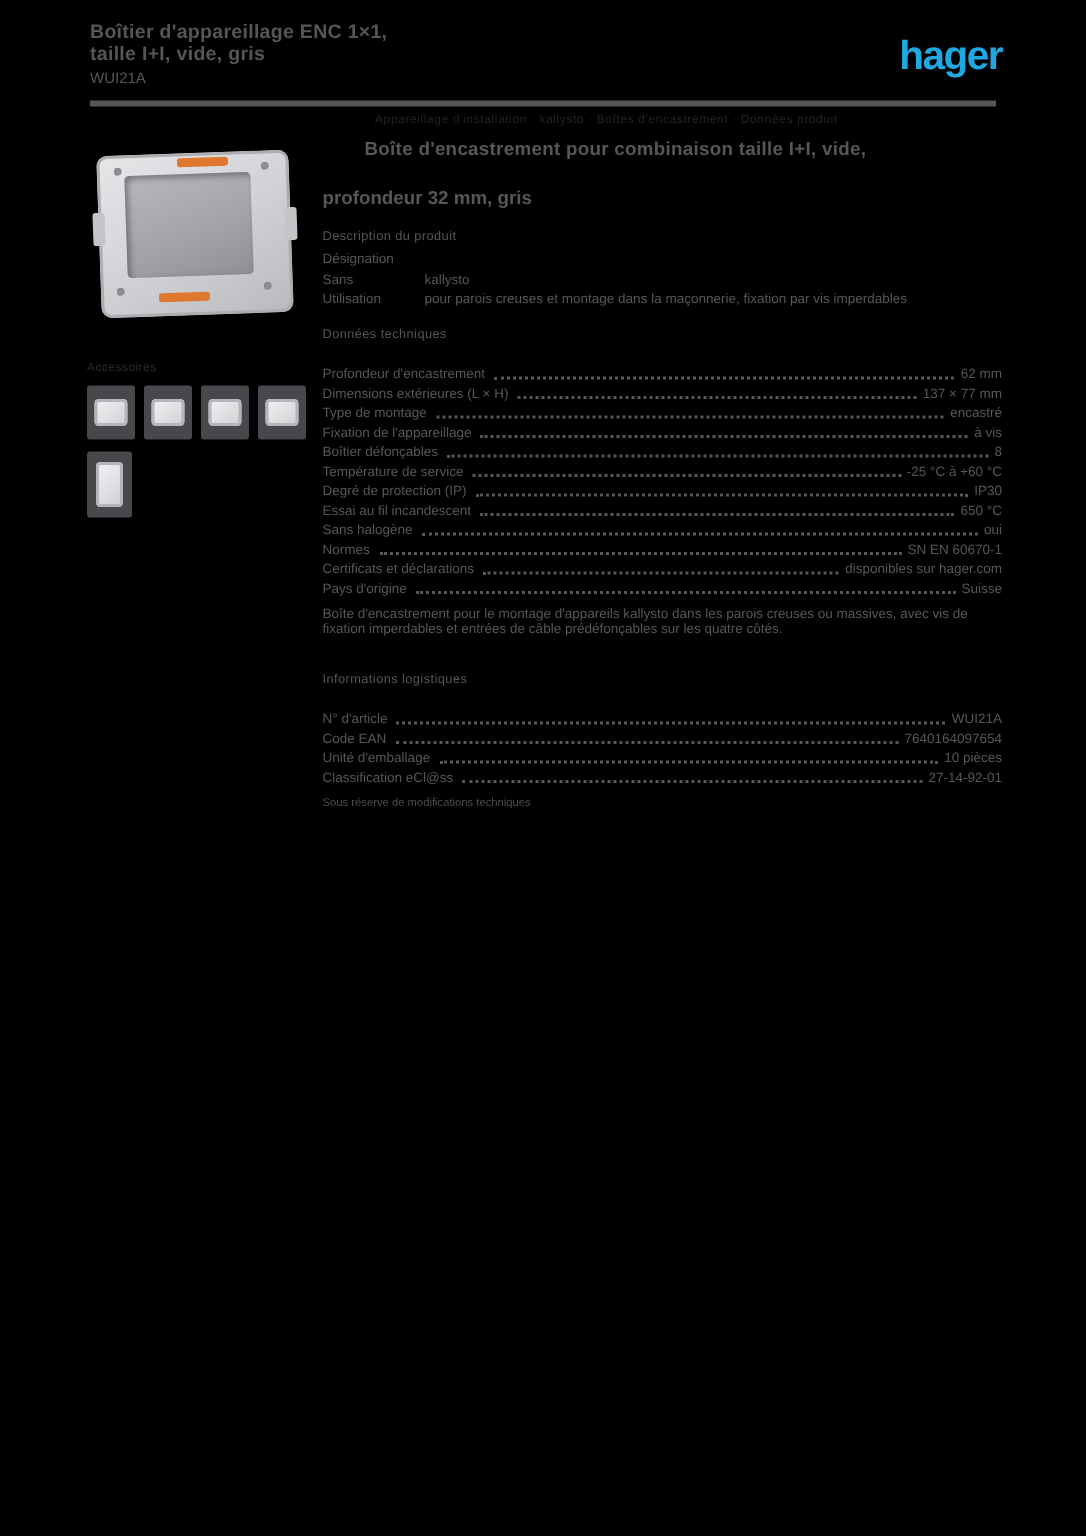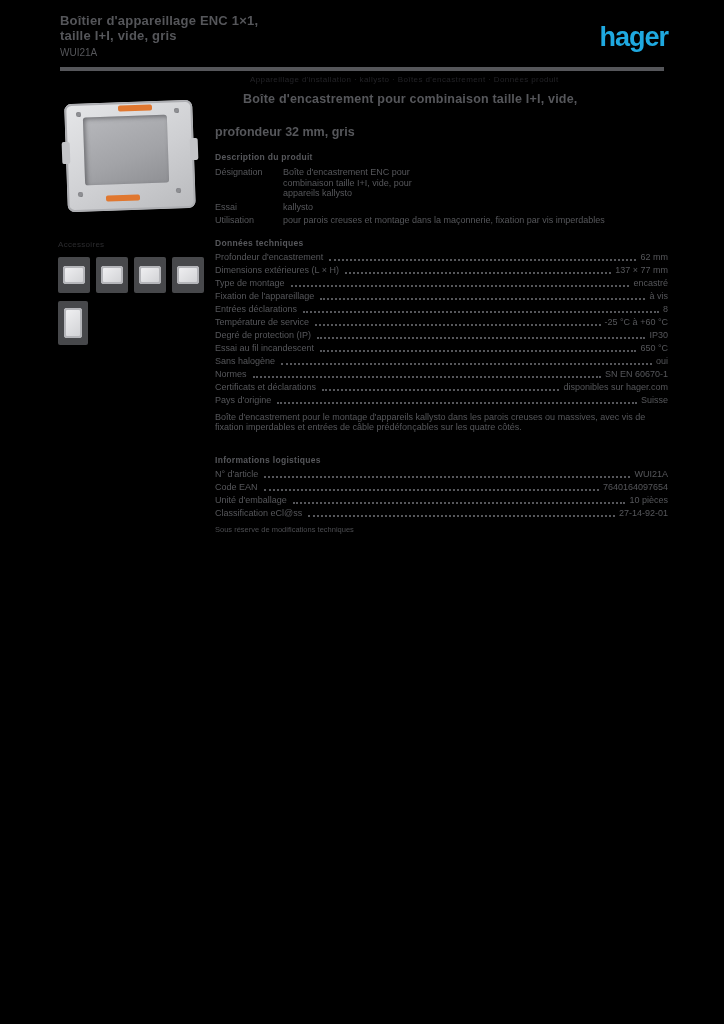--- a/index.html
+++ b/index.html
@@ -22,27 +22,27 @@
   .clip { position:absolute; width:34px; height:6px; background:#e0772f; border-radius:2px; transform:rotate(-2deg); }
   .clip.top { left:56px; top:9px; }
   .clip.bottom { left:44px; top:99px; }
   .screw { position:absolute; width:5px; height:5px; border-radius:50%; background:#8f9094; box-shadow:inset 0 0 1px #6d6e72; transform:rotate(-2deg); }
   .tab { position:absolute; width:8px; height:22px; background:#c4c5c8; border-radius:2px; transform:rotate(-2deg); }
 
   
   #main { position:absolute; left:215px; top:92px; width:453px; color:#56575b; }
   .title1 { font-size:12.5px; font-weight:bold; line-height:15px; letter-spacing:.2px;margin-left:28px; }
   .title2 { font-size:12.5px; font-weight:bold; margin-top:18px; line-height:15px; }
-  .sec-h { font-size:8.5px; font-weight:bold; margin-top:12px; letter-spacing:.3px; }
+  .sec-h { font-size:8.5px; font-weight:normal; margin-top:12px; letter-spacing:.3px; }
   .desc { margin-top:5px; font-size:9px; line-height:10.5px; }
   .desc-row { display:flex; margin-bottom:3px; }
   .desc-label { width:68px; flex:0 0 68px; }
   .desc-value { width:165px; }
   .desc-value.wide { width:370px; }
-  .spec-rows { margin-top:3px; }
+  .spec-rows { margin-top:16px; }
   .lrow { display:flex; align-items:flex-end; font-size:9px; line-height:12px; margin-bottom:1px; }
   .lrow .lab { white-space:nowrap; }
   .lrow .lead { flex:1; border-bottom:2px dotted #56575b; margin:0 4px 2px 6px; min-width:12px; }
   .lrow .val { white-space:nowrap; }
   .para { font-size:9px; line-height:10.5px; margin-top:6px; margin-bottom:4px; }
   .note { font-size:7.5px; margin-top:6px; color:#4c4d51; }
 
   
   #accessories { position:absolute; left:58px; top:240px; width:150px; }
   .acc-label { font-size:8px; color:#2c2c2f; margin-bottom:8px; letter-spacing:.3px; }
@@ -114,24 +114,23 @@
   </div>
 
   <div id="main">
     <div class="title1">Boîte d'encastrement pour combinaison taille I+I, vide,</div>
     <div class="title2">profondeur 32 mm, gris</div>
 
     <div class="sec-h">Description du produit</div>
     <div class="desc">
       <div class="desc-row">
         <div class="desc-label">Désignation</div>
-        <div class="desc-value">Boîte d'encastrement ENC pour combinaison taille I+I, vide, pour appareils kallysto</div>
       </div>
       <div class="desc-row">
-        <div class="desc-label">Essai</div>
+        <div class="desc-label">Sans</div>
         <div class="desc-value">kallysto</div>
       </div>
       <div class="desc-row">
         <div class="desc-label">Utilisation</div>
         <div class="desc-value wide">pour parois creuses et montage dans la maçonnerie, fixation par vis imperdables</div>
       </div>
     </div>
 
     <div class="sec-h">Données techniques</div>
     <div class="spec-rows">
@@ -149,21 +148,21 @@
           <span class="lab">Type de montage</span>
           <span class="lead"></span>
           <span class="val">encastré</span>
         </div>
       <div class="lrow">
           <span class="lab">Fixation de l'appareillage</span>
           <span class="lead"></span>
           <span class="val">à vis</span>
         </div>
       <div class="lrow">
-          <span class="lab">Entrées déclarations</span>
+          <span class="lab">Boîtier défonçables</span>
           <span class="lead"></span>
           <span class="val">8</span>
         </div>
       <div class="lrow">
           <span class="lab">Température de service</span>
           <span class="lead"></span>
           <span class="val">-25 °C à +60 °C</span>
         </div>
       <div class="lrow">
           <span class="lab">Degré de protection (IP)</span>

